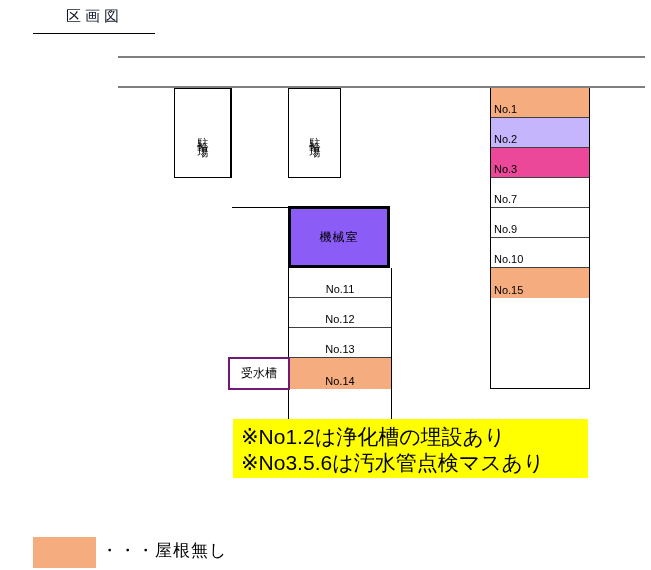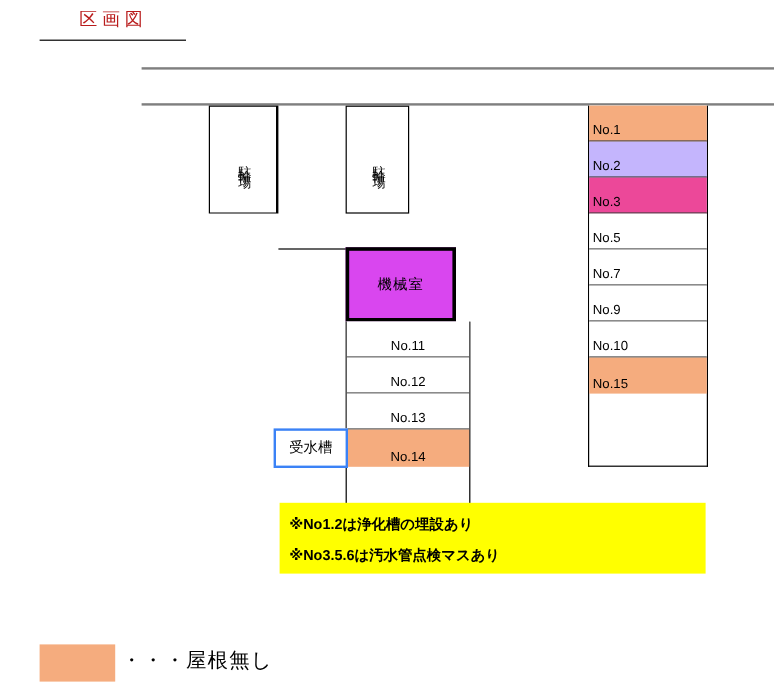--- a/index.html
+++ b/index.html
@@ -11,21 +11,21 @@
     height: 570px;
     background: #fff;
     overflow: hidden;
   }
   .abs { position: absolute; }
 
   .page-title {
     left: 66px; top: 7px;
     font-size: 15px;
     letter-spacing: 4px;
-    color: #b91c1c;
+    color: #0f172a;
   }
   .title-underline {
     left: 33px; top: 33px;
     width: 122px; height: 1px;
     background: #000;
   }
 
   .road-line {
     left: 118px;
     width: 527px; height: 2px;
@@ -49,23 +49,23 @@
   .bike-box.right { left: 288px; width: 53px; }
 
   .stub-line {
     left: 232px; top: 207px;
     width: 57px; height: 1px;
     background: #000;
   }
 
   .machine-room {
     left: 288px; top: 206px;
-    width: 92px; height: 62px;
+    width: 102px; height: 62px;
     border: 3px solid #000;
-    background: #d946ef;
+    background: #8b5cf6;
     display: flex; align-items: center; justify-content: center;
     font-size: 12px;
     letter-spacing: 1px;
   }
 
   .parcel-col {
     border: 1px solid #000;
     border-top: none;
     background: #fff;
   }
@@ -81,34 +81,34 @@
     background: #fff;
   }
   .parcel-col .cell:last-child { border-bottom: none; }
   .parcel-col.middle .cell { justify-content: center; padding-bottom: 2px; }
   .parcel-col.middle .cell:last-child { height: 31px; }
   .parcel-col.right .cell { justify-content: flex-start; padding: 0 0 2px 3px; }
 
   .water-tank {
     left: 228px; top: 357px;
     width: 62px; height: 33px;
-    border: 2px solid #3b82f6;
+    border: 2px solid #701a75;
     background: #fff;
     display: flex; align-items: center; justify-content: center;
     font-size: 12px;
     z-index: 3;
   }
 
   .note-box {
     left: 233px; top: 419px;
     width: 355px; height: 59px;
     background: var(--note-bg, #ffff00);
     padding: 5px 4px 0 8px;
-    font-size: 12px;
-    font-weight: bold;
+    font-size: 21px;
+    font-weight: normal;
     line-height: 26px;
     white-space: nowrap;
   }
 
   .legend-swatch {
     left: 33px; top: 537px;
     width: 63px; height: 31px;
     background: var(--no-roof-fill, #f5ac7e);
   }
   .legend-label {
@@ -164,23 +164,20 @@
       <div class="cell" style="background: rgb(245, 172, 126);">
         <span>No.1</span>
       </div>
       <div class="cell" style="background: #c4b5fd;">
         <span>No.2</span>
       </div>
       <div class="cell" style="background: #ec4899;">
         <span>No.3</span>
       </div>
       <div class="cell">
-        <span>No.5</span>
-      </div>
-      <div class="cell">
         <span>No.7</span>
       </div>
       <div class="cell">
         <span>No.9</span>
       </div>
       <div class="cell">
         <span>No.10</span>
       </div>
       <div class="cell" style="background: rgb(245, 172, 126); text-align: center;">
         <span>No.15</span>

